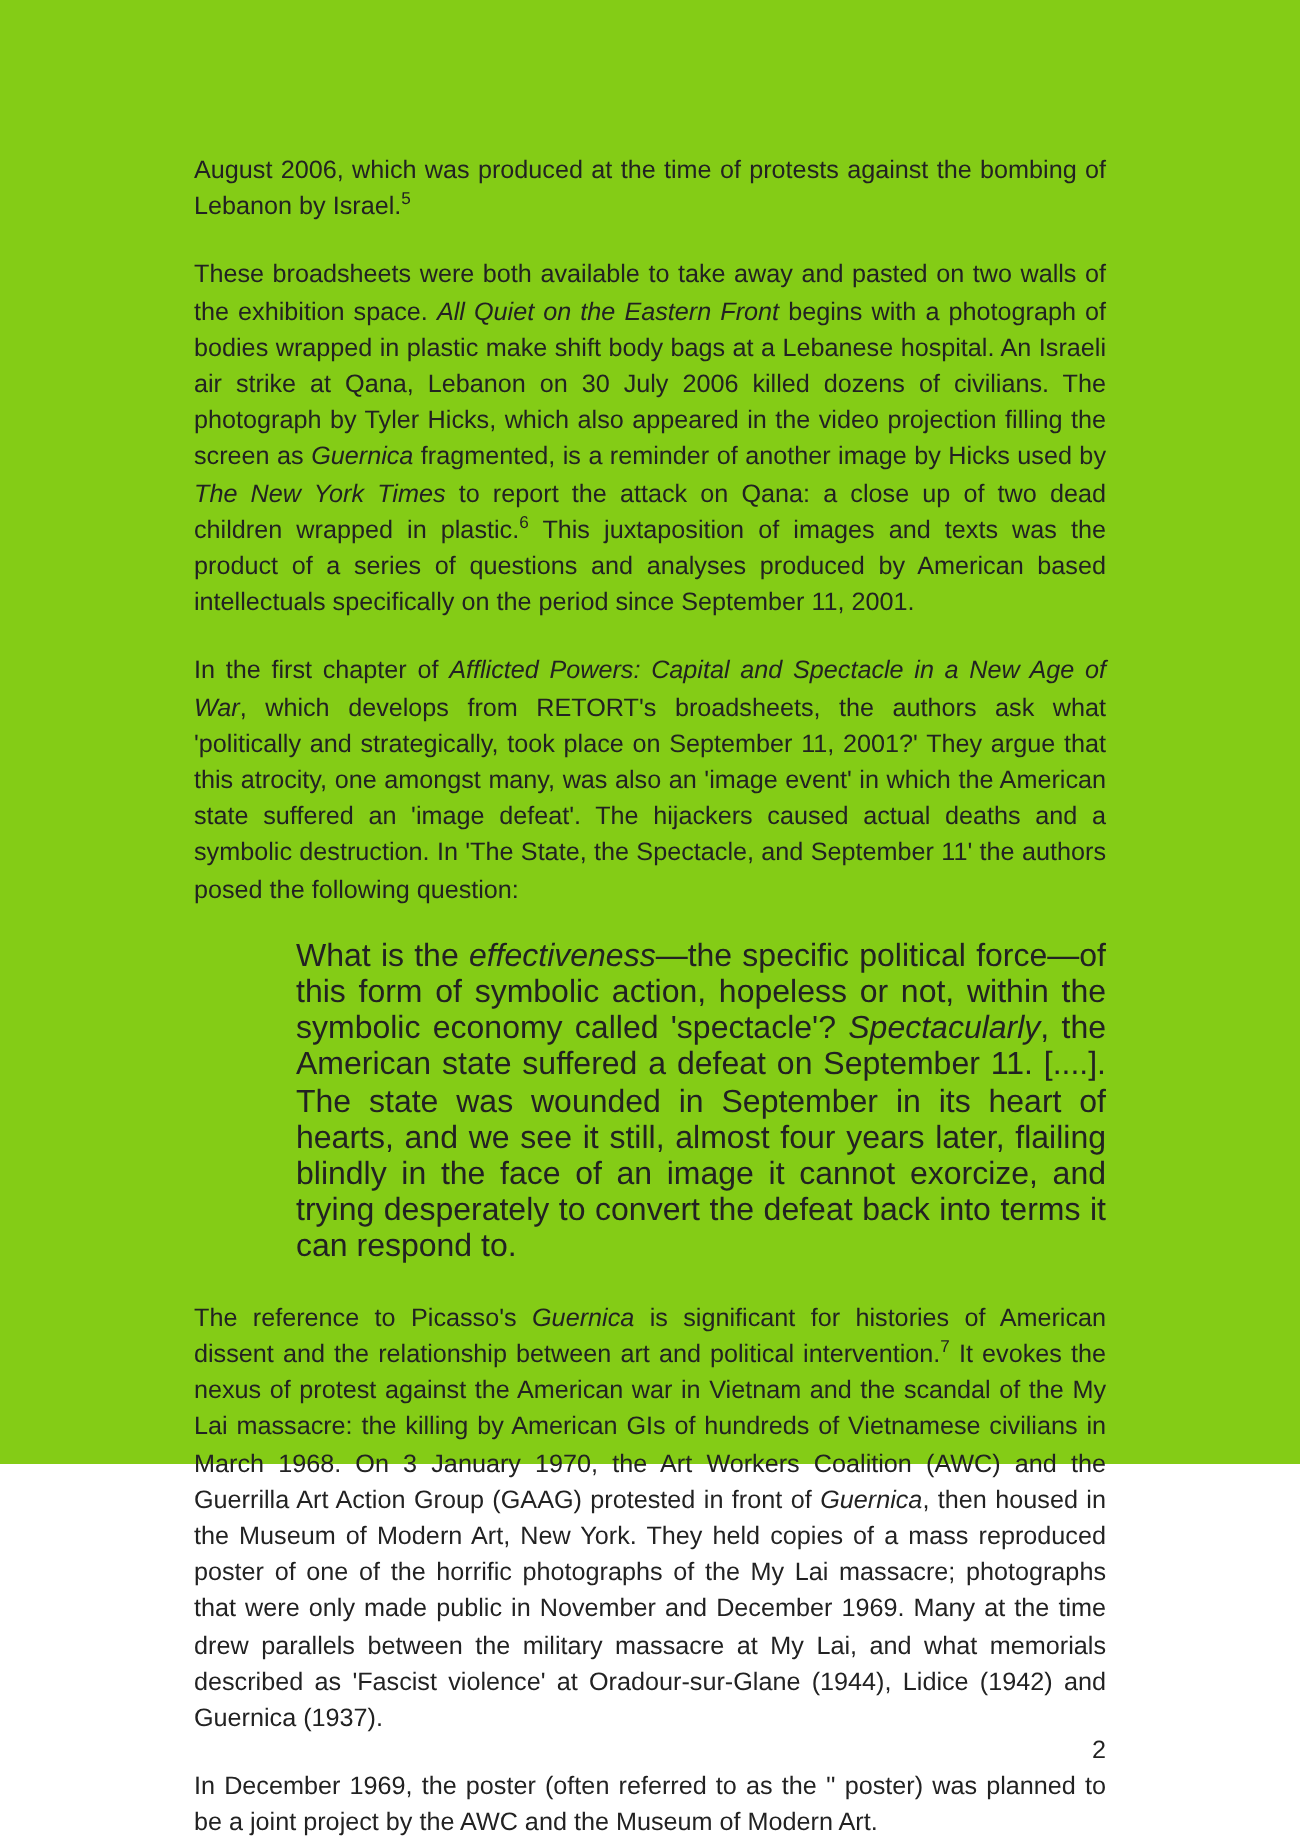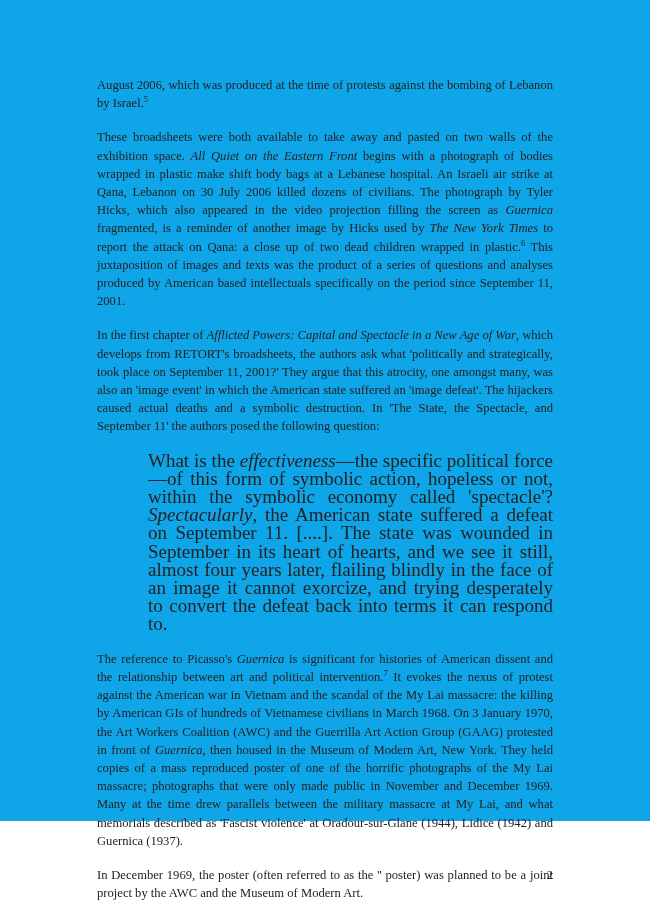--- a/index.html
+++ b/index.html
@@ -13,23 +13,22 @@
     position: relative;
     font-family: "Liberation Sans", sans-serif;
     color: #1a1a1a;
     overflow: hidden;
   }
   .page {
     position: absolute;
     left: 0;
     top: 0;
     width: 650px;
-    height: 821px;
-    background: #0ea5e9;
-    font-family: Liberation Serif, serif;
+    height: 732px;
+    background: #84cc16;
   }
   .content {
     position: absolute;
     left: 97px;
     top: 76px;
     width: 456px;
   }
   p.para {
     margin: 0 0 16px 0;
     font-size: 12.6px;
@@ -39,21 +38,21 @@
     color: #222222;
     -webkit-hyphens: none;
     hyphens: none;
   }
   p.para:last-child {
     margin-bottom: 0;
   }
   .blockquote {
     margin: 0 0 16px 0;
     padding-left: 51px;
-    font-size: 19px;
+    font-size: 16px;
     line-height: 18.2px;
     text-align: justify;
     text-justify: inter-word;
     color: #222222;
   }
   .blockquote p {
     margin: 0;
   }
   em, .it {
     font-style: italic;

